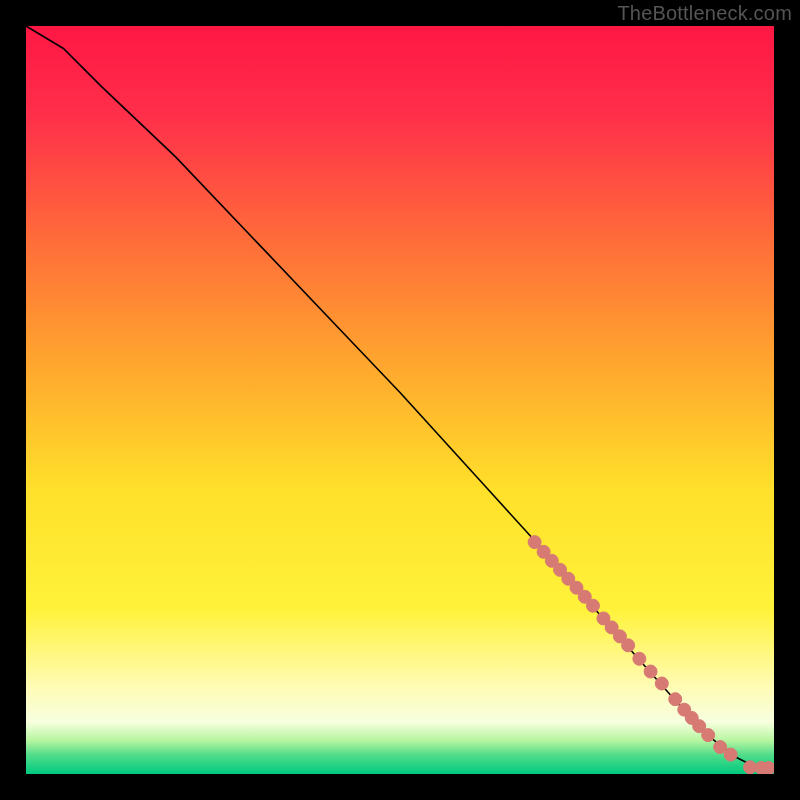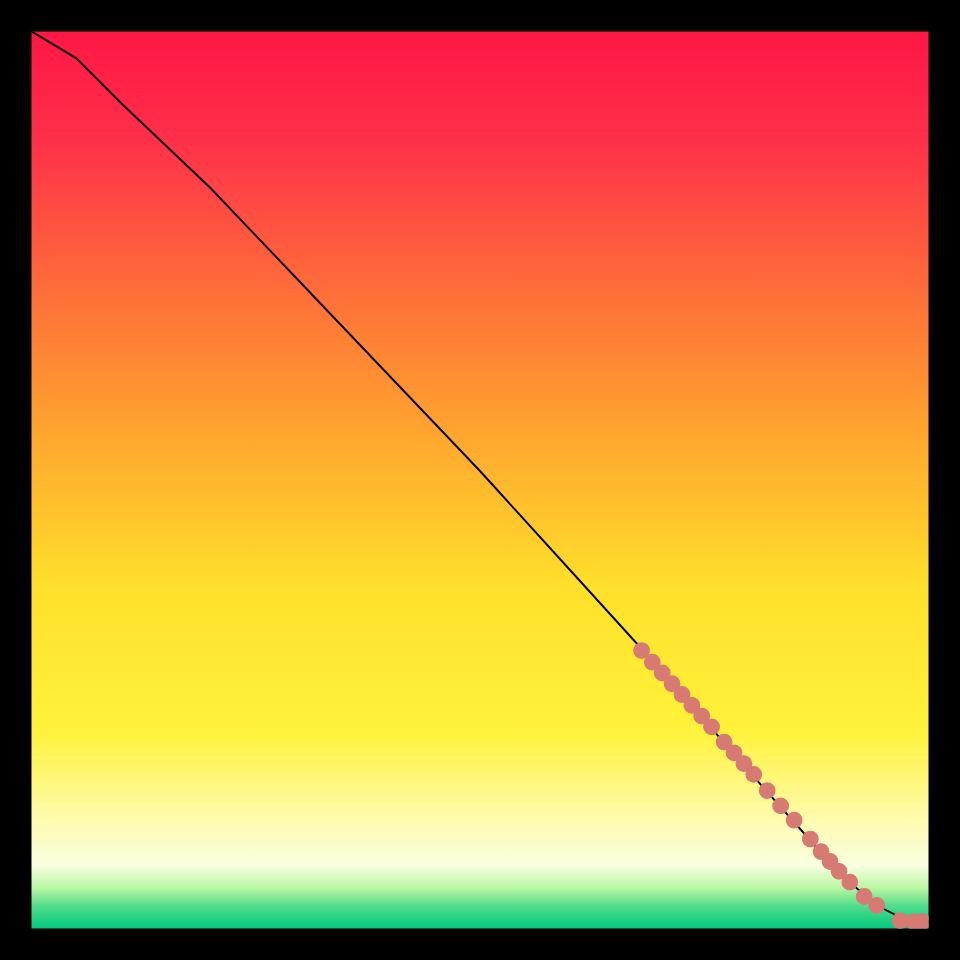--- a/index.html
+++ b/index.html
@@ -38,20 +38,21 @@
   .plot svg {
     display: block;
     width: 748px;
     height: 748px;
   }
 </style>
 </head>
 <body>
 
 <div class="frame">
+  <div class="watermark">TheBottleneck.com</div>
 
   <div class="plot">
     <svg id="chart-svg" viewBox="0 0 748 748" preserveAspectRatio="none">
       <defs>
         <linearGradient id="bg-grad" x1="0" y1="0" x2="0" y2="1">
             <stop offset="0%" stop-color="#ff1744"></stop>
             <stop offset="12%" stop-color="#ff2f4a"></stop>
             <stop offset="28.000000000000004%" stop-color="#ff6a3a"></stop>
             <stop offset="45%" stop-color="#ffa62e"></stop>
             <stop offset="62%" stop-color="#ffe02a"></stop>

